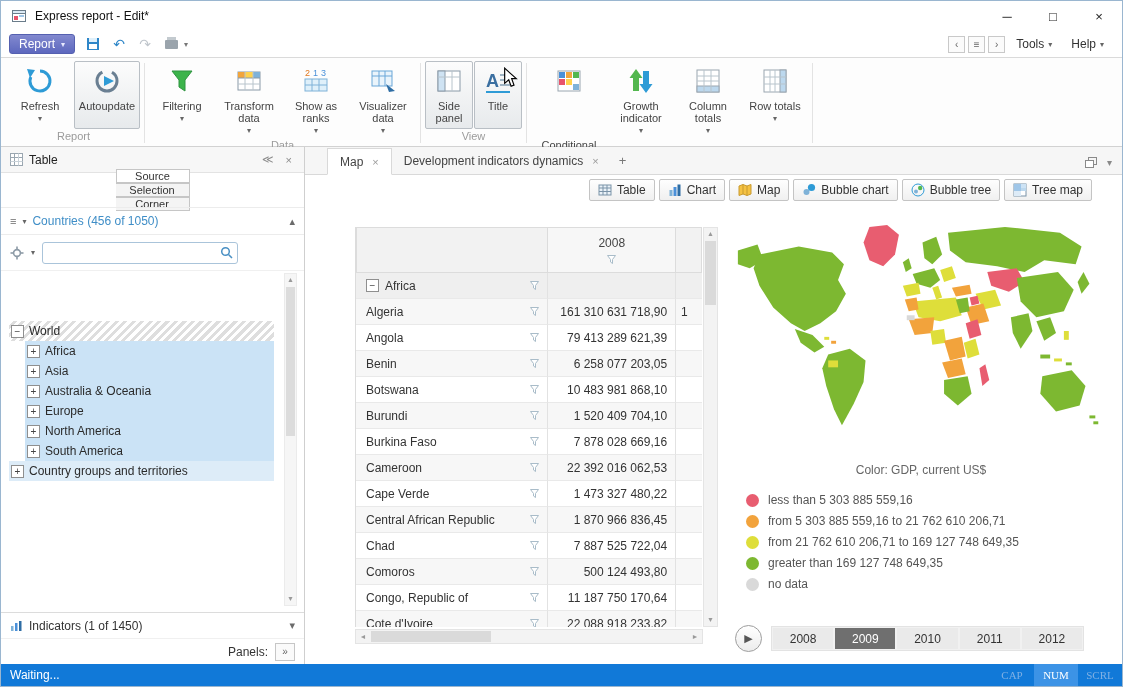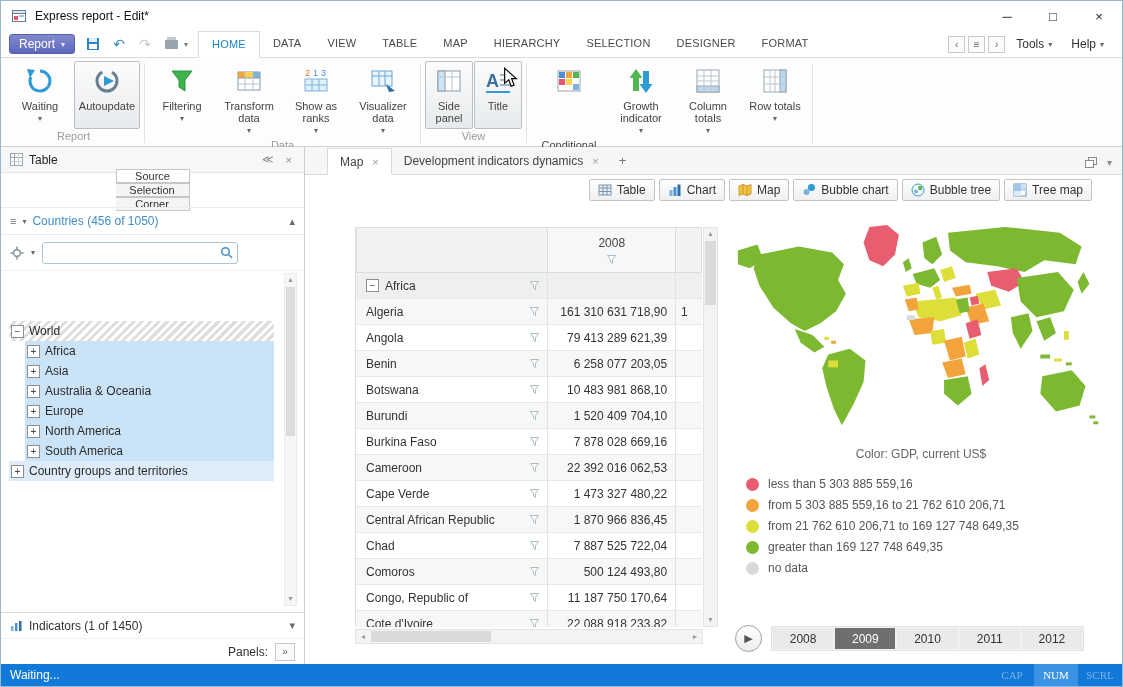--- a/index.html
+++ b/index.html
@@ -118,21 +118,21 @@
   .vscroll { position:absolute; left:398px; top:22px; width:15px; height:400px; background:#f3f3f3; border:1px solid #e4e4e4; display:flex; flex-direction:column; align-items:center; }
   .vthumb { width:11px; height:64px; background:#dadada; margin-top:1px; }
   .hscroll { position:absolute; left:50px; top:424px; width:348px; height:15px; background:#f3f3f3; border:1px solid #e4e4e4; display:flex; align-items:center; }
   .hscroll .scroll-arrow { width:14px; text-align:center; }
   .hthumb { width:120px; height:11px; background:#dadada; margin-left:1px; }
   .hscroll .spacer { flex:1; }
 
   
   .map-area { position:absolute; left:415px; top:0; right:0; bottom:0; }
   .map-svg { display:block; margin:16px auto 0 auto; }
-  .map-caption { text-align:center; color:#666; font-size:12px; margin-top:8px; }
+  .map-caption { text-align:center; color:#666; font-size:12px; margin-top:24px; }
   .legend { margin:16px 0 0 26px; display:flex; flex-direction:column; gap:7px; }
   .legend-item { display:flex; align-items:center; gap:9px; font-size:12px; color:#555; }
   .legend-dot { width:13px; height:13px; border-radius:50%; flex:0 0 auto; }
   .timeline { position:absolute; left:15px; right:38px; bottom:12px; display:flex; align-items:center; gap:9px; }
   .play-btn { width:27px; height:27px; border:1px solid #9d9d9d; border-radius:50%; background:linear-gradient(#fff,#ececec); display:flex; align-items:center; justify-content:center; color:#555; font-size:11px; flex:0 0 auto; }
   .years { flex:1; display:flex; gap:2px; background:#f1f1f1; border:1px solid #e3e3e3; padding:1px; }
   .year-btn { flex:1; height:21px; display:flex; align-items:center; justify-content:center; font-size:12px; color:#333; background:#eaeaea; }
   .year-btn.selected { background:#6f6f6f; color:#fff; }
 
   
@@ -175,31 +175,20 @@
       <span class="qa-icon">
           <span class="floppy"></span>
         </span>
       <span class="qa-icon">↶</span>
       <span class="qa-icon disabled">↷</span>
       <span class="qa-icon">
           <span class="printer"></span>
         </span>
       <span class="qa-caret">▾</span>
     </div>
-    <div id="ribbon-tabs" class="ribbon-tabs">
-        <span class="ribbon-tab active">HOME</span>
-        <span class="ribbon-tab">DATA</span>
-        <span class="ribbon-tab">VIEW</span>
-        <span class="ribbon-tab">TABLE</span>
-        <span class="ribbon-tab">MAP</span>
-        <span class="ribbon-tab">HIERARCHY</span>
-        <span class="ribbon-tab">SELECTION</span>
-        <span class="ribbon-tab">DESIGNER</span>
-        <span class="ribbon-tab">FORMAT</span>
-      </div>
     <div class="tabrow-right">
       <span class="sq-btn">‹</span>
       <span class="sq-btn">≡</span>
       <span class="sq-btn">›</span>
       <span class="menu-txt">
         <span>Tools</span>
         <span class="caret-sm">▾</span>
       </span>
       <span class="menu-txt">
         <span>Help</span>
@@ -212,21 +201,21 @@
 
     <div class="rgroup">
       <div class="rbtns">
         <div class="rbtn">
           <span class="ricon">
             <svg width="32" height="32" viewBox="0 0 32 32">
                 <path d="M16 6 A10 10 0 1 1 6.8 12" fill="none" stroke="#2e9bd6" stroke-width="3"></path>
                 <path d="M3 4 L11 5 L6 13 Z" fill="#2e9bd6"></path>
               </svg>
           </span>
-          <span class="rlabel">Waiting</span>
+          <span class="rlabel">Refresh</span>
           <span class="caret-sm">▾</span>
         </div>
         <div class="rbtn toggled">
           <span class="ricon">
             <svg width="32" height="32" viewBox="0 0 32 32">
                 <circle cx="16" cy="16" r="10" fill="none" stroke="#6a7f92" stroke-width="3" stroke-dasharray="42 10"></circle>
                 <path d="M13 11 L23 16 L13 21 Z" fill="#2e9bd6"></path>
               </svg>
           </span>
           <span class="rlabel">Autoupdate</span>

